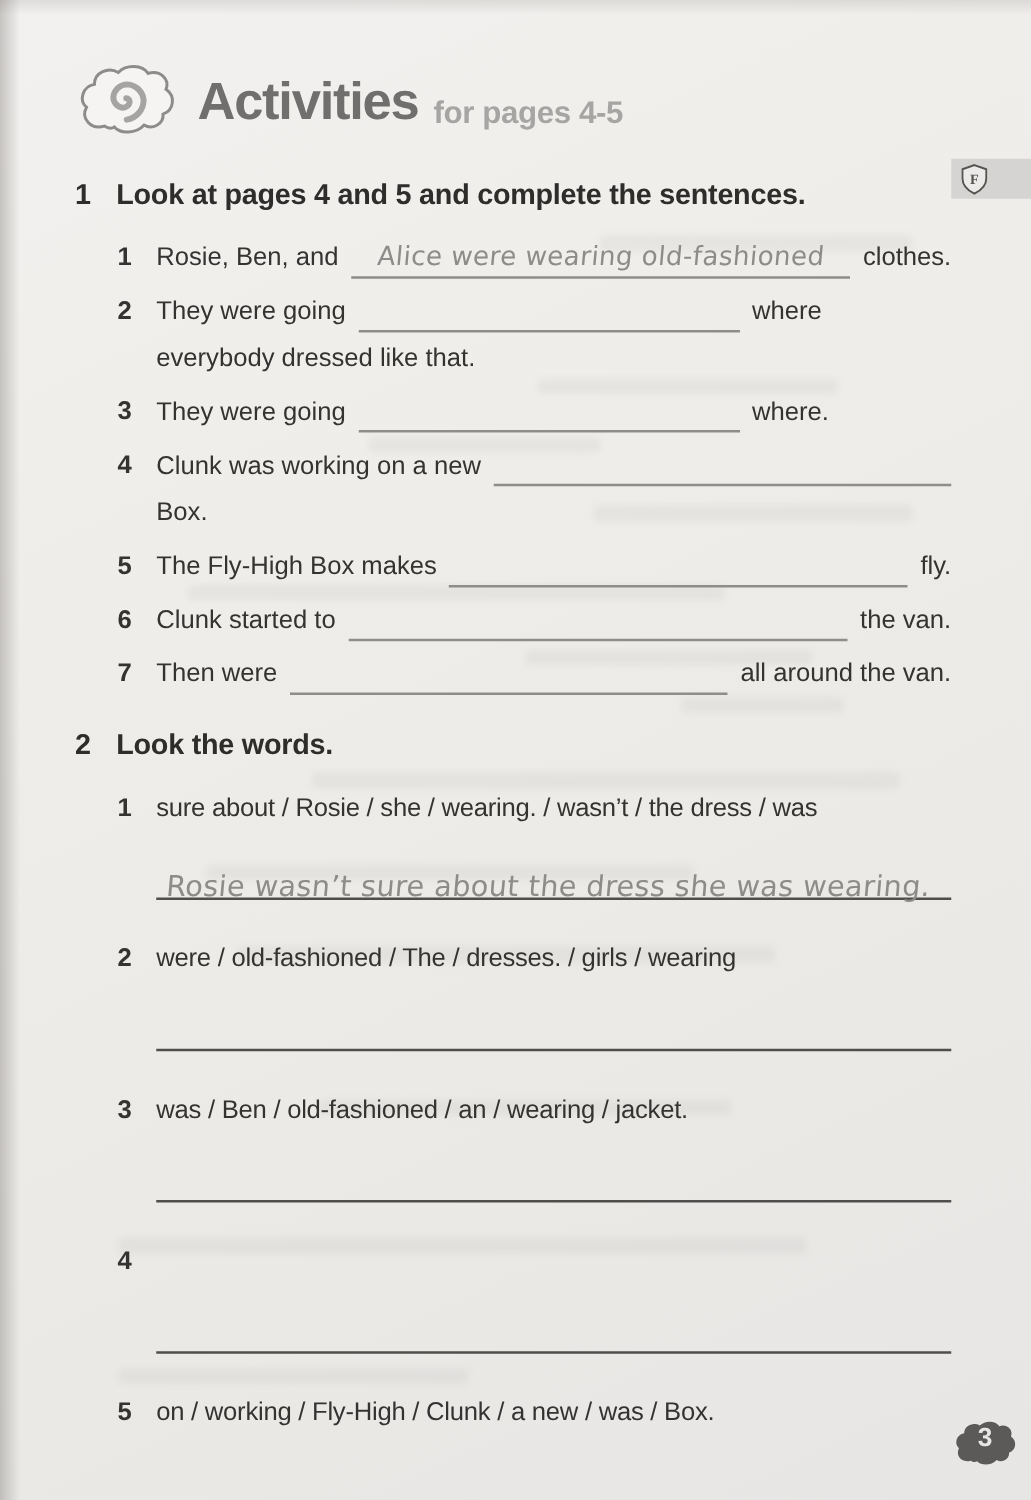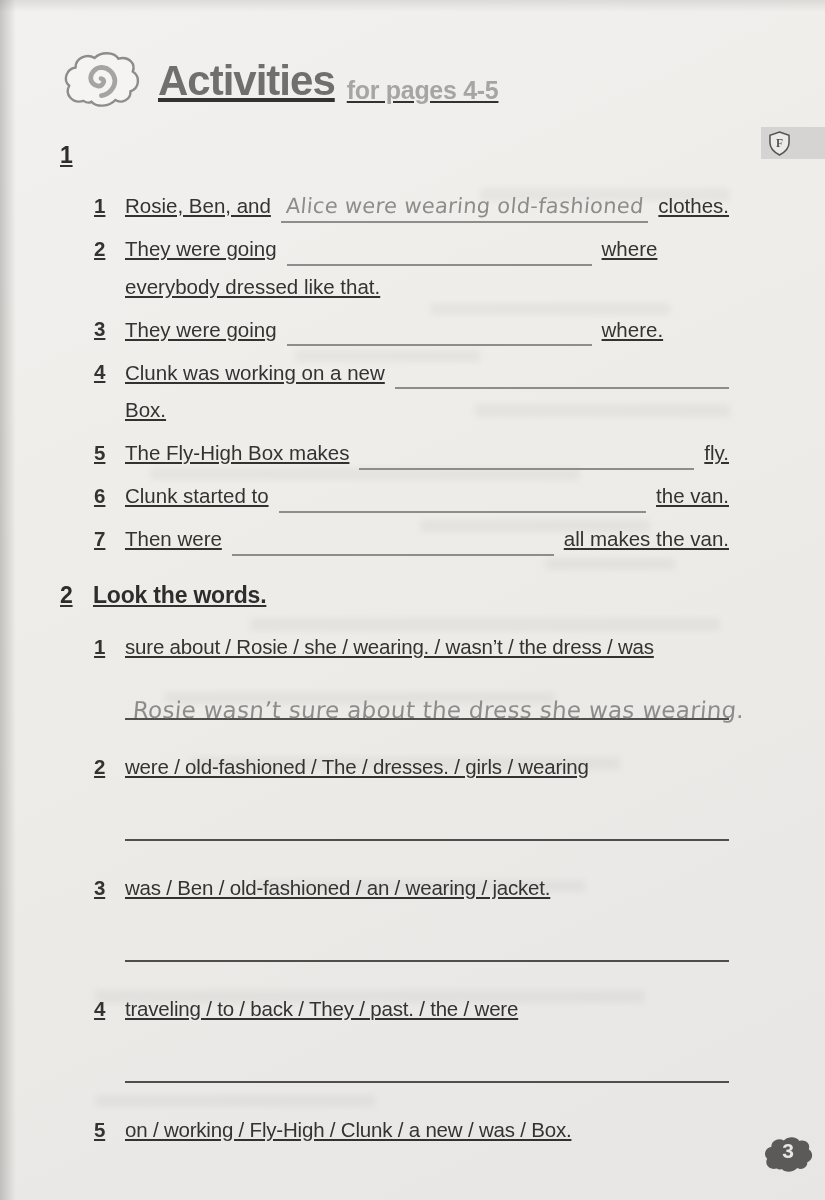--- a/index.html
+++ b/index.html
@@ -10,21 +10,21 @@
     color:#333230;
   }
   .left-edge { position:absolute; left:0; top:0; bottom:0; width:16px;
     background:linear-gradient(90deg, rgba(95,92,90,.30), rgba(95,92,90,0)); z-index:5; }
   .top-edge { position:absolute; left:0; right:0; top:0; height:12px;
     background:linear-gradient(180deg, rgba(95,92,90,.14), rgba(95,92,90,0)); z-index:5; }
 
   
   .ghost { position:absolute; background:#8a8886; opacity:.09; filter:blur(3px); border-radius:3px; }
 
-  .content { position:relative; padding:50px 96px 0 60px; z-index:2;text-decoration:underline; }
+  .content { position:relative; padding:50px 64px 0 60px; z-index:2; }
 
   
   .hdr { display:flex; align-items:center; }
   .hdr .logo svg { width:82px; height:62px; display:block; }
   .hdr h1 { margin:0 0 0 16px; font-size:42px; font-weight:bold; letter-spacing:-1px; color:#716f6d; }
   .hdr .sub { margin:18px 0 0 12px; font-size:25px; font-weight:bold; color:#a7a5a3; letter-spacing:-.3px; }
 
   
   .tab { position:absolute; top:127px; left:761px; right:0; height:32px; background:#d6d4d2;
     display:flex; align-items:center; padding-left:8px; z-index:3; box-sizing:border-box; }
@@ -104,20 +104,21 @@
         </svg>
       </span>
       <h1>Activities</h1>
       <span class="sub">for pages 4-5</span>
     </div>
 
     <div class="sec">
       <div class="sec-head">
         <span class="sec-num">1</span>
         <div class="sec-title">
+          <div>Look at pages 4 and 5 and complete the sentences.</div>
         </div>
       </div>
       <div class="items" id="ex1-items">
   <div class="item">
     <span class="inum">1</span>
     <div class="ibody">
       <div class="iline">
         <span class="t before">Rosie, Ben, and</span>
         <span class="blank"><span class="hand">Alice were wearing old-fashioned</span></span>
         <span class="t after">clothes.</span>
@@ -185,21 +186,21 @@
 
     </div>
   </div>
 
   <div class="item">
     <span class="inum">7</span>
     <div class="ibody">
       <div class="iline">
         <span class="t before">Then were</span>
         <span class="blank"></span>
-        <span class="t after">all makes the van.</span>
+        <span class="t after">all around the van.</span>
       </div>
 
     </div>
   </div>
 </div>
     </div>
 
     <div class="sec" style="margin-top:22px">
       <div class="sec-head">
         <span class="sec-num">2</span>
@@ -232,21 +233,20 @@
       <span class="oprompt">was / Ben / old-fashioned / an / wearing / jacket.</span>
     </div>
     <div class="ansline">
       
     </div>
   </div>
 
   <div class="oitem">
     <div class="orow">
       <span class="inum">4</span>
-      <span class="oprompt">traveling / to / back / They / past. / the / were</span>
     </div>
     <div class="ansline">
       
     </div>
   </div>
 
   <div class="oitem">
     <div class="orow">
       <span class="inum">5</span>
       <span class="oprompt">on / working / Fly-High / Clunk / a new / was / Box.</span>

